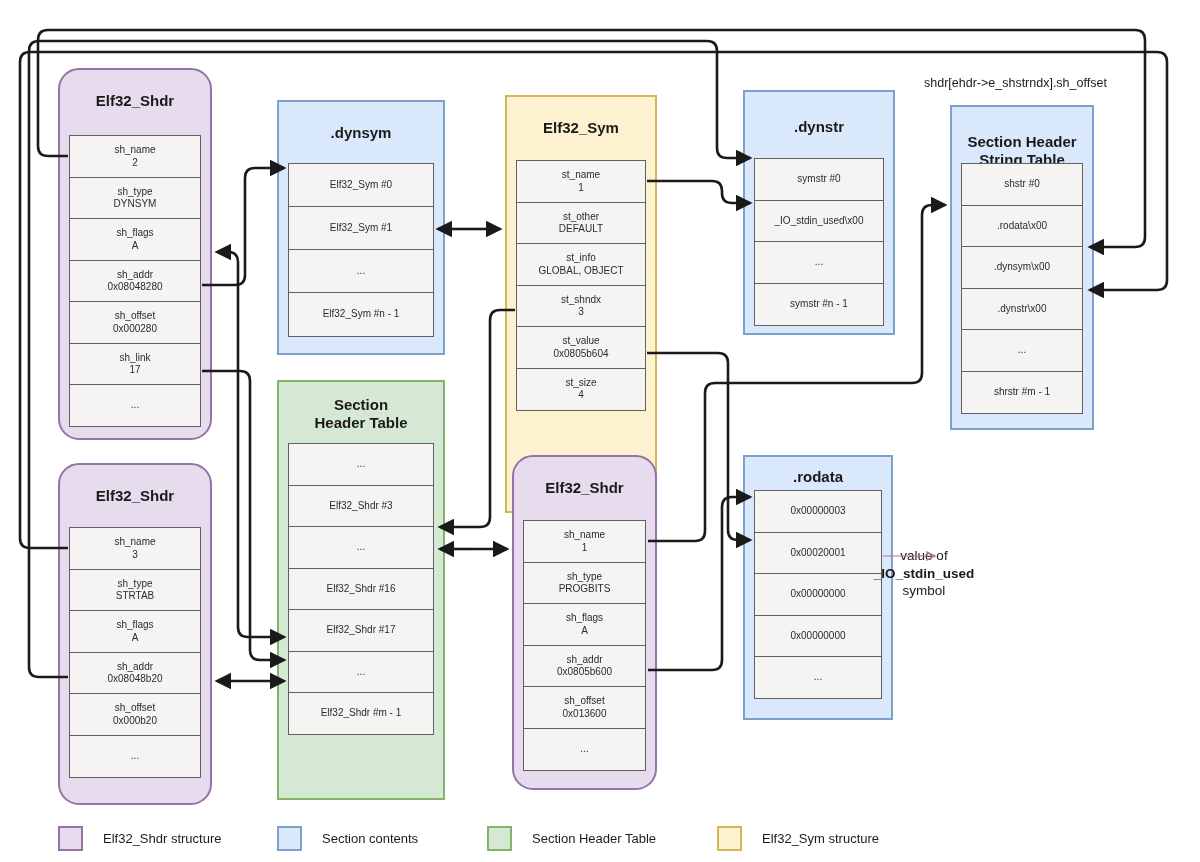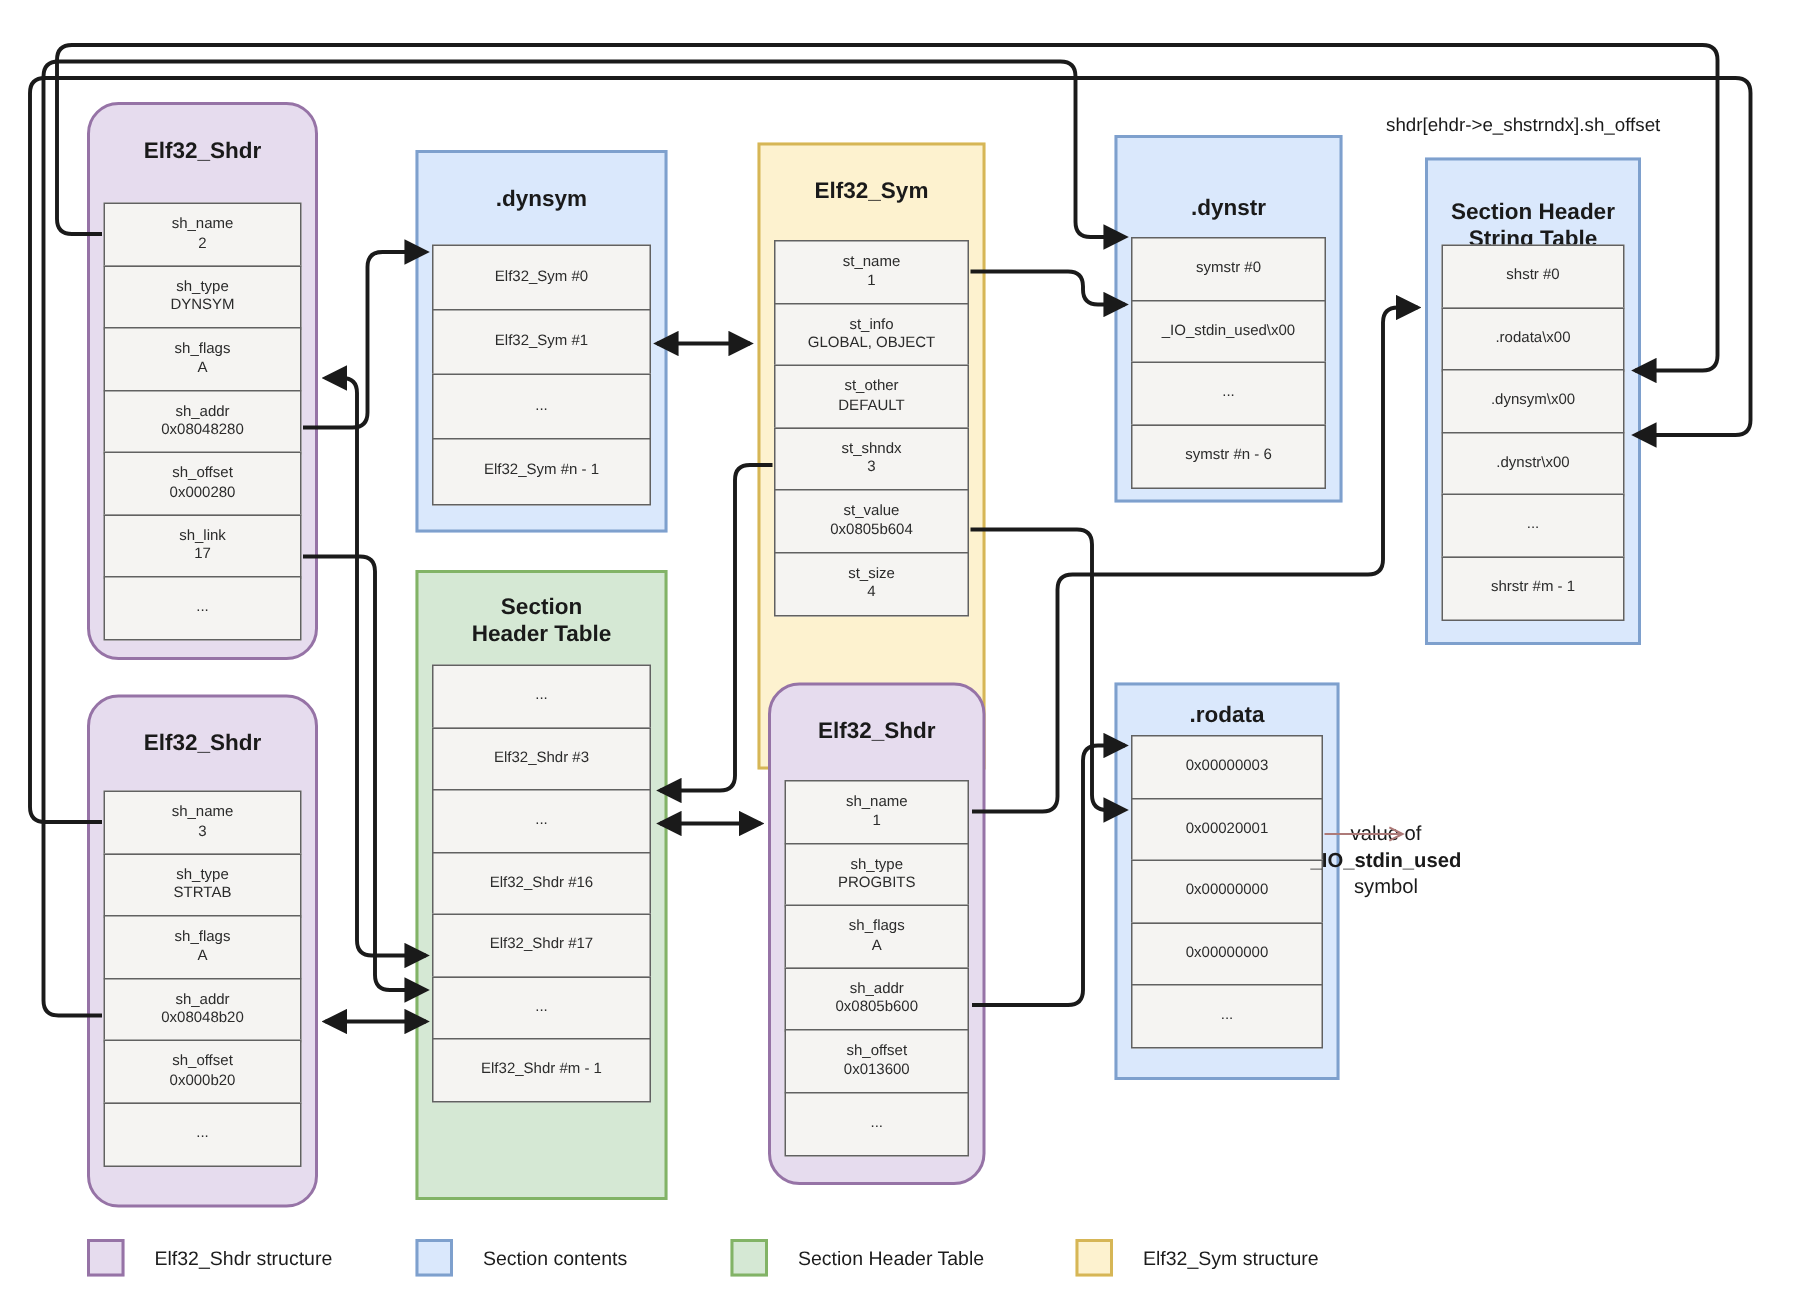--- a/index.html
+++ b/index.html
@@ -101,56 +101,56 @@
 </div>
 
 <div class="box yellow" style="left:505px;top:95px;width:152px;height:418px">
   <div class="title" style="padding-top:22px">Elf32_Sym</div>
   <div class="cells" style="top:63px">
     <div class="cell">
         <span>st_name</span>
         <span>1</span>
       </div>
     <div class="cell">
+        <span>st_other</span>
+        <span>DEFAULT</span>
+      </div>
+    <div class="cell">
         <span>st_info</span>
         <span>GLOBAL, OBJECT</span>
       </div>
     <div class="cell">
-        <span>st_other</span>
-        <span>DEFAULT</span>
-      </div>
-    <div class="cell">
         <span>st_shndx</span>
         <span>3</span>
       </div>
     <div class="cell">
         <span>st_value</span>
         <span>0x0805b604</span>
       </div>
     <div class="cell">
         <span>st_size</span>
         <span>4</span>
       </div>
   </div>
 </div>
 
 <div class="box blue" style="left:743px;top:90px;width:152px;height:245px">
-  <div class="title" style="padding-top:38px">.dynstr</div>
+  <div class="title" style="padding-top:26px">.dynstr</div>
   <div class="cells" style="top:66px">
     <div class="cell">
         <span>symstr #0</span>
       </div>
     <div class="cell">
         <span>_IO_stdin_used\x00</span>
       </div>
     <div class="cell">
         <span>...</span>
       </div>
     <div class="cell">
-        <span>symstr #n - 6</span>
+        <span>symstr #n - 1</span>
       </div>
   </div>
 </div>
 
 <div class="note" style="left:924px;top:76px">shdr[ehdr-&gt;e_shstrndx].sh_offset</div>
 <div class="box blue" style="left:950px;top:105px;width:144px;height:325px">
   <div class="title" style="padding-top:26px">
     <span style="display:block">Section Header</span>
     <span style="display:block">String Table</span>
   </div>

